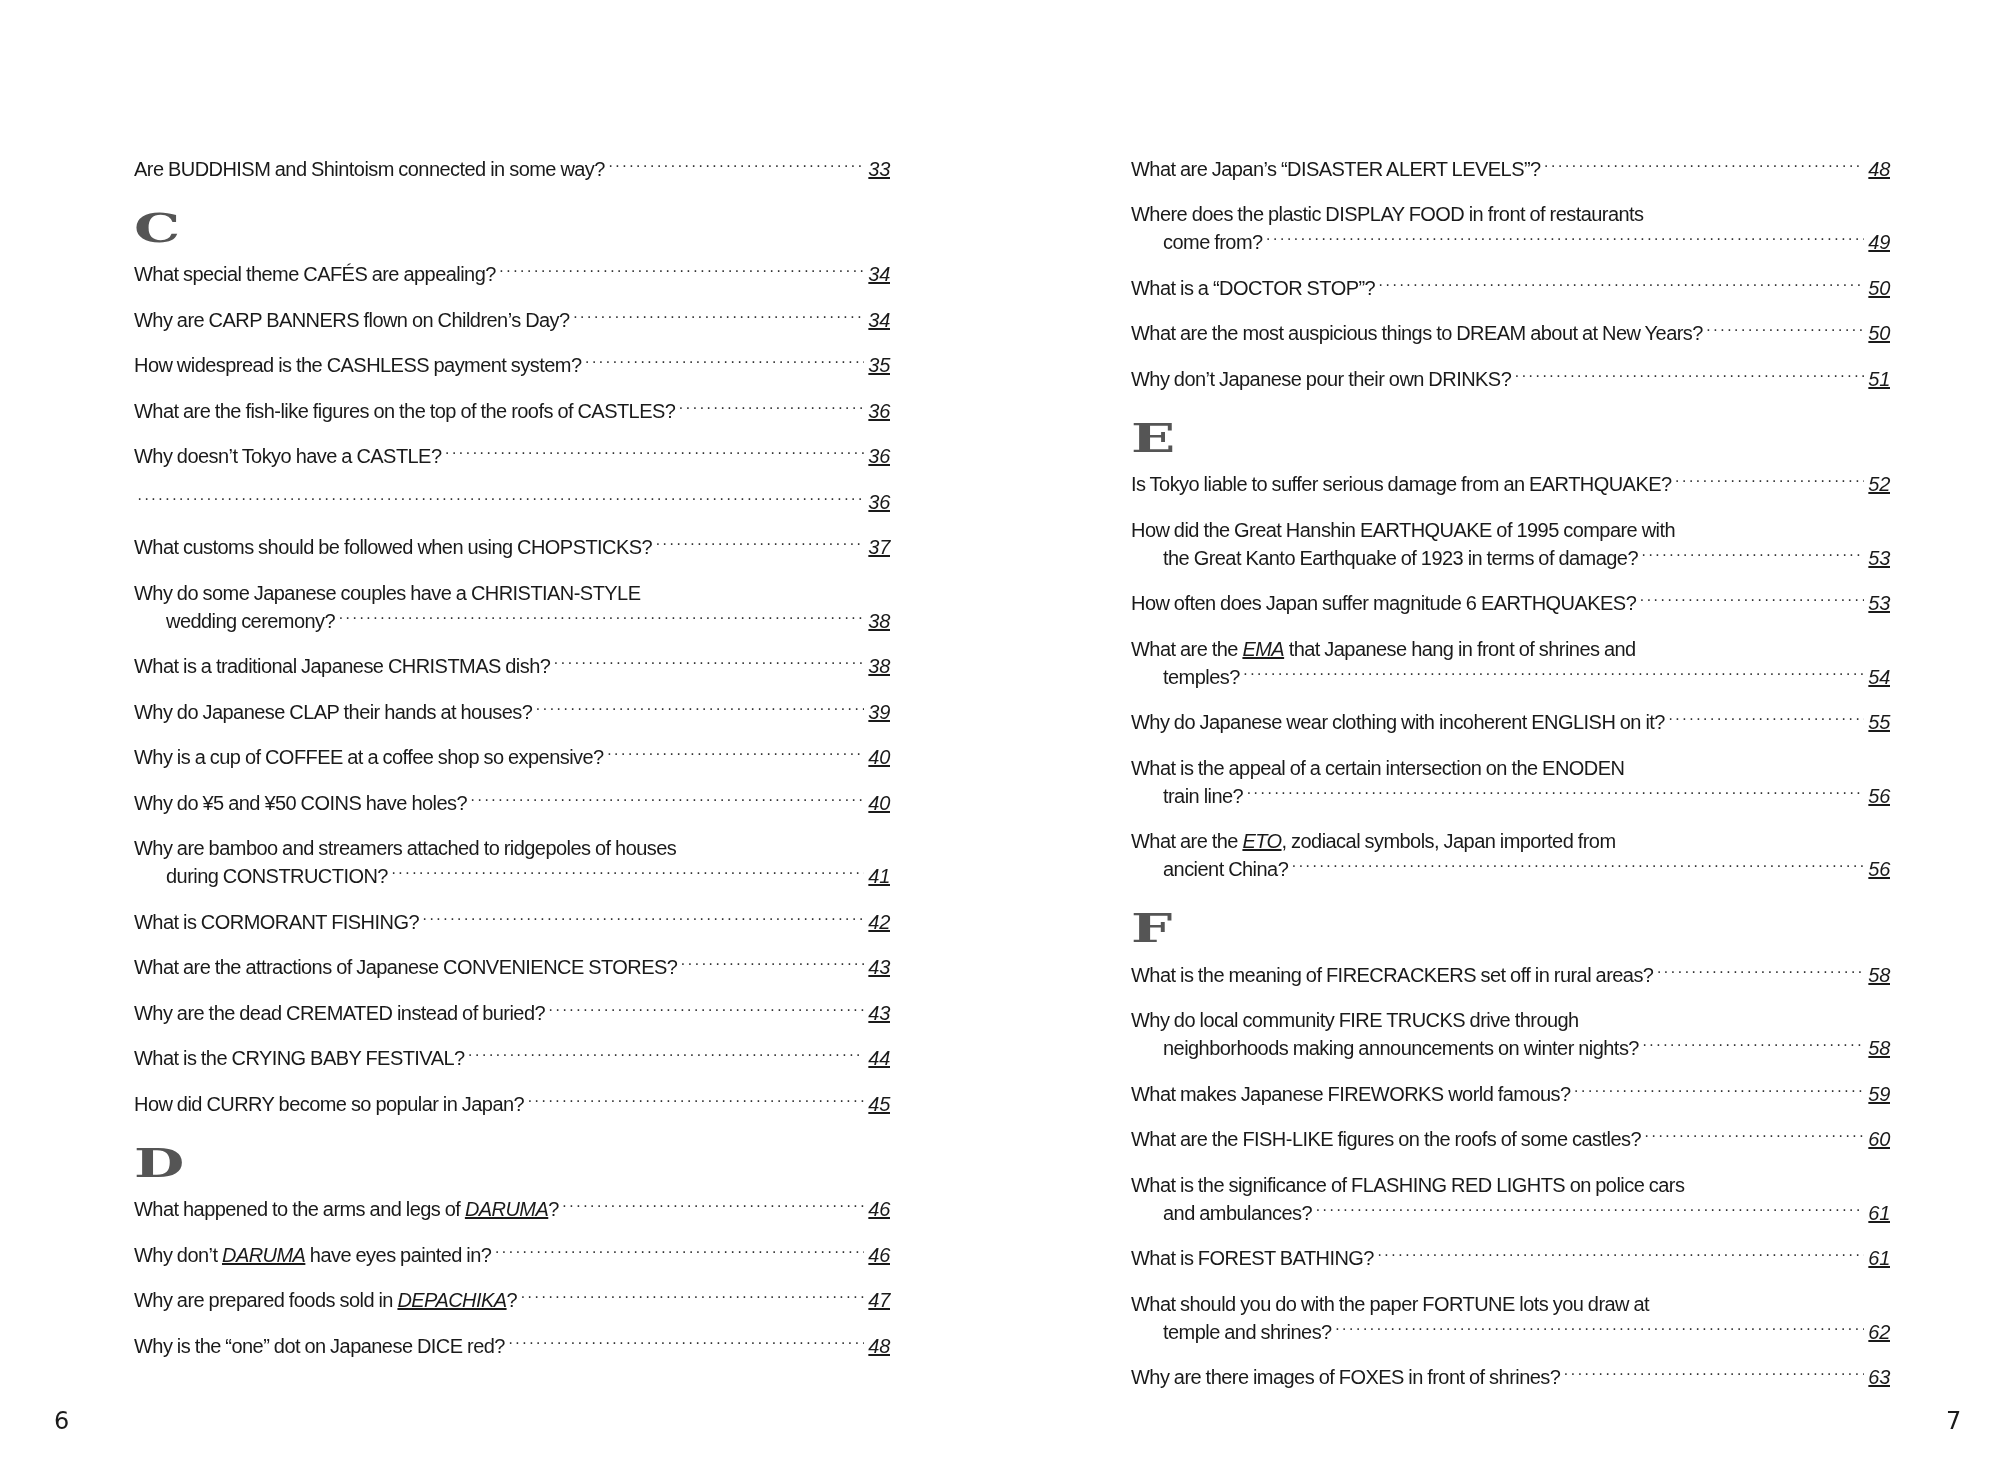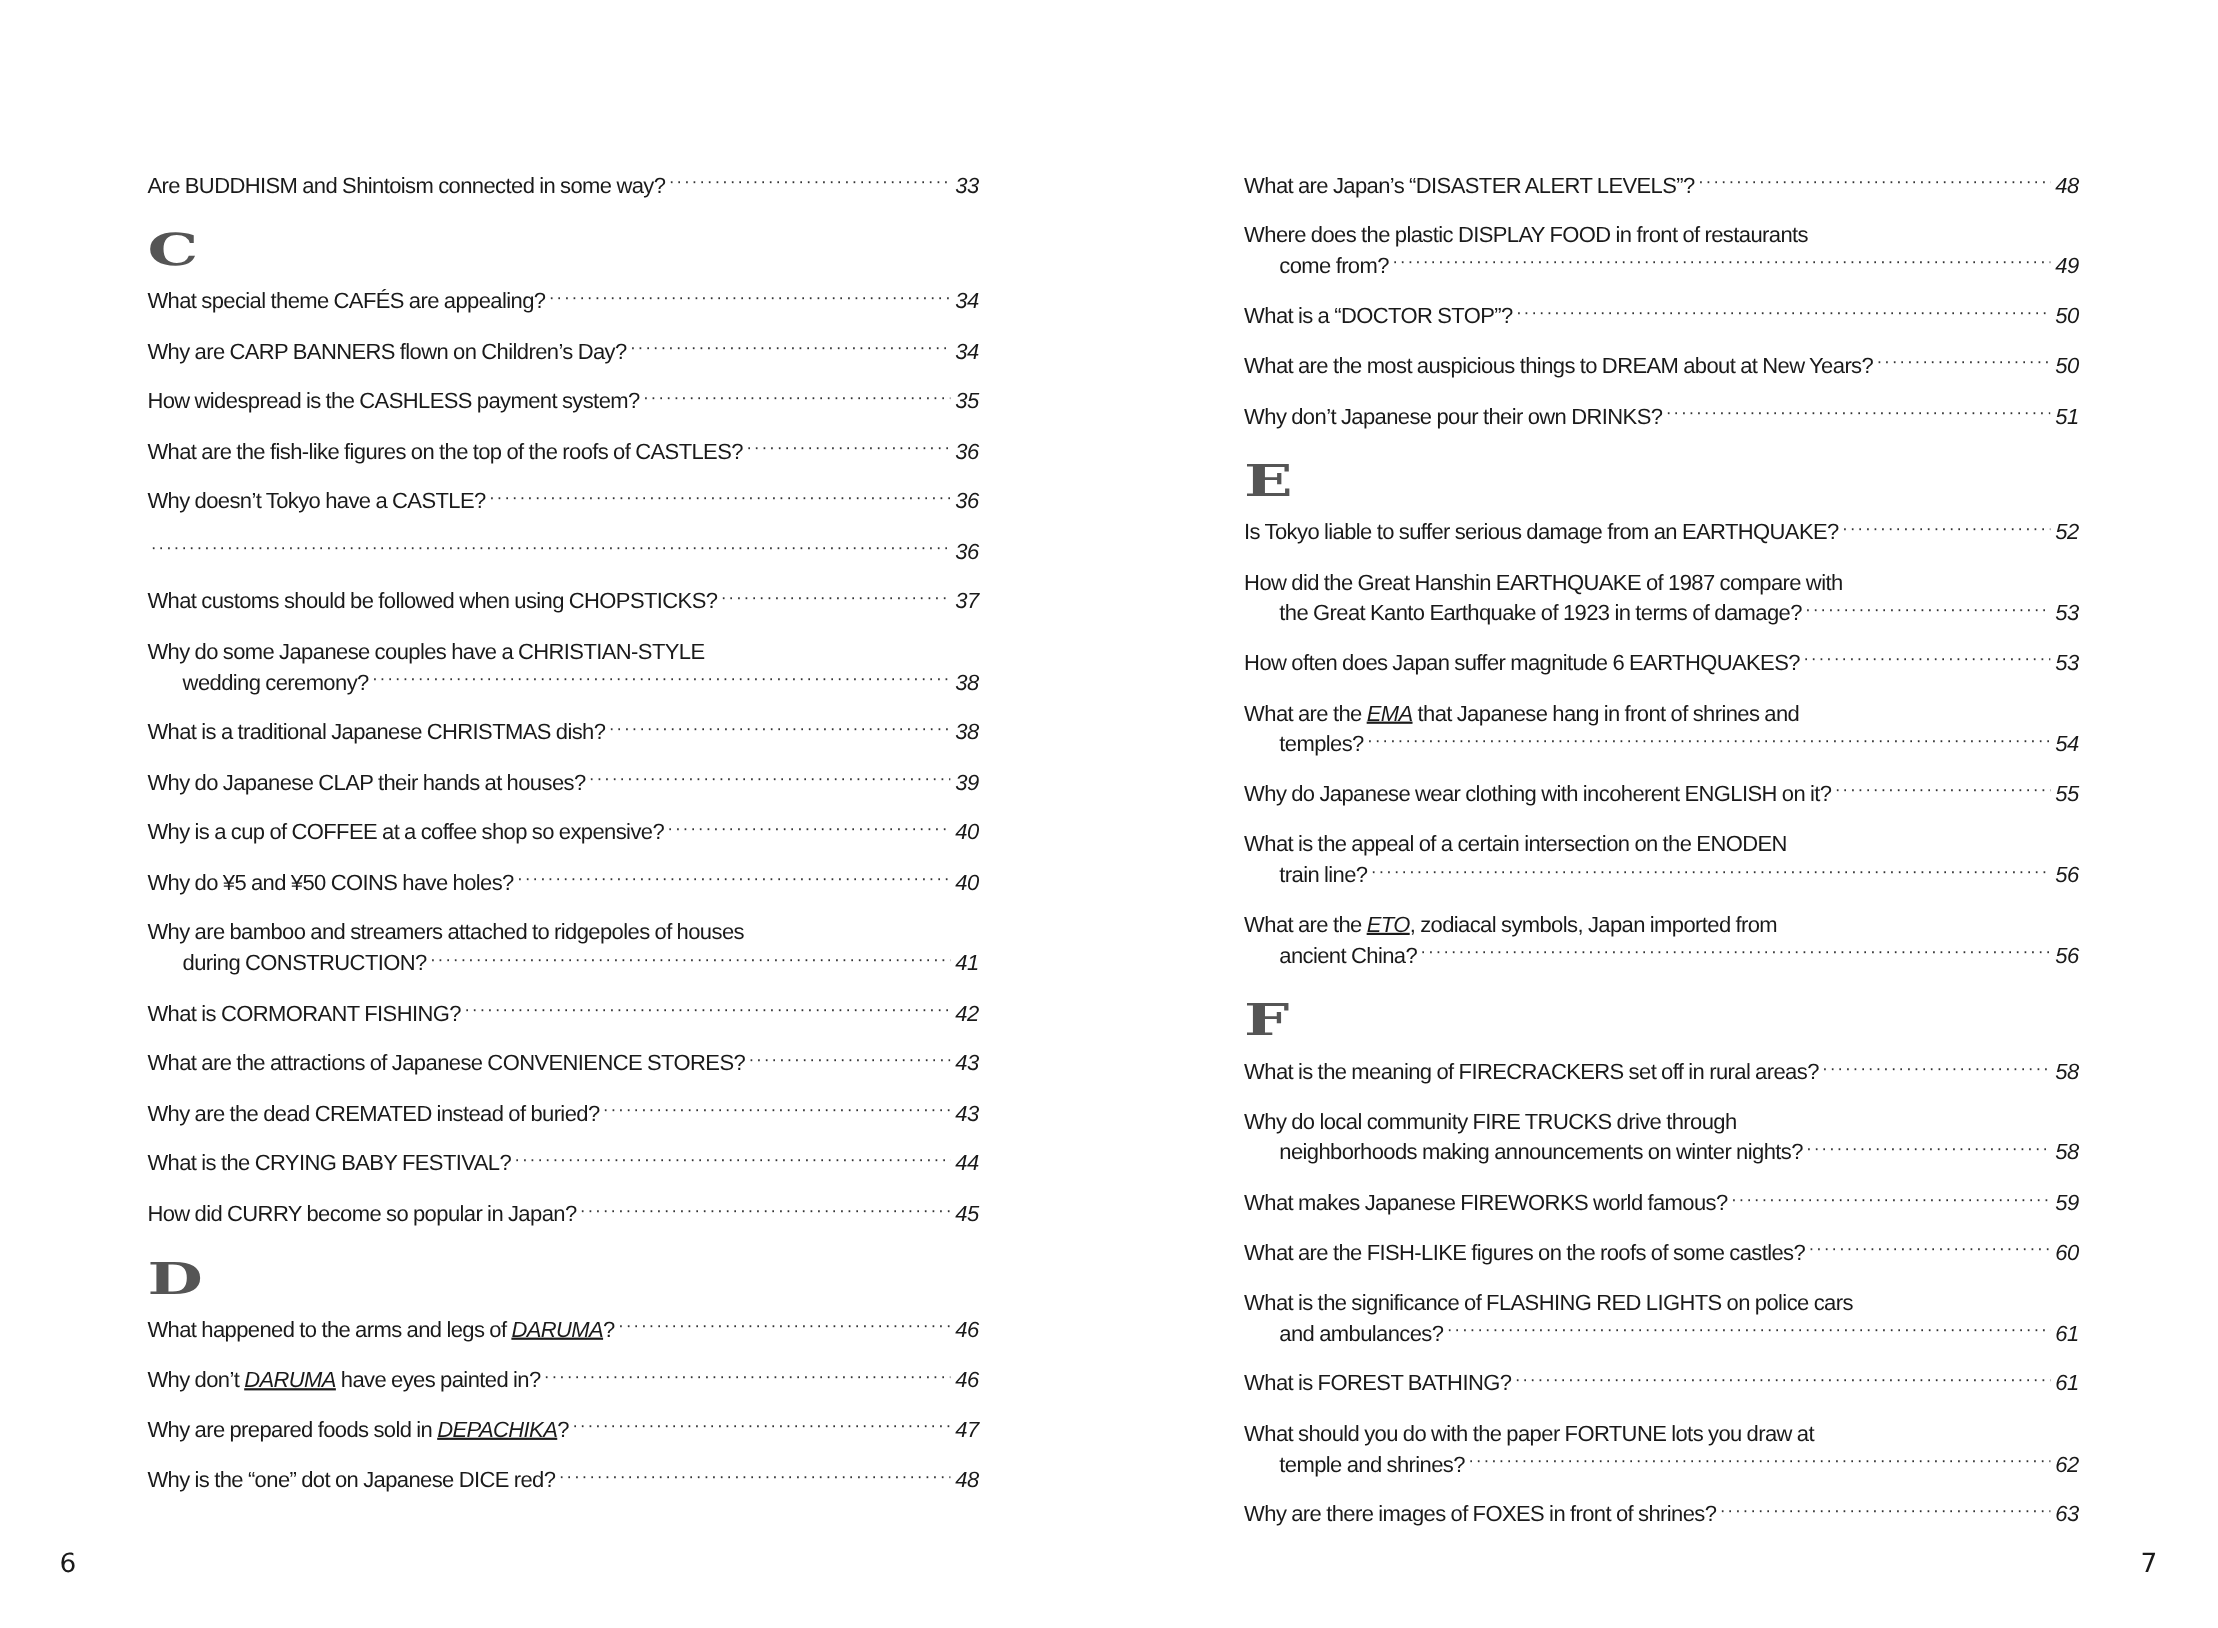--- a/index.html
+++ b/index.html
@@ -75,20 +75,21 @@
     position: relative;
     top: -5px;
   }
   .entry .leader::before {
     content: "··························································································································································································································";
   }
   .entry .pagenum {
     flex: 0 0 auto;
     font-style: italic;
     letter-spacing: -0.3px;
+    text-decoration: underline;
   }
   .entry em {
     font-style: italic;
     text-decoration: underline;
   }
 
   .folio {
     position: absolute;
     top: 1406px;
     font-family: "DejaVu Sans", sans-serif;
@@ -319,21 +320,21 @@
       <div class="section-letter">E</div>
       <div class="entry">
         <div class="line">
           <span class="text"><span>Is Tokyo liable to suffer serious damage from an EARTHQUAKE? </span></span>
           <span class="leader"></span>
           <span class="pagenum">52</span>
         </div>
       </div>
       <div class="entry">
         <div class="line">
-          <span class="text"><span>How did the Great Hanshin EARTHQUAKE of 1987 compare with</span></span>
+          <span class="text"><span>How did the Great Hanshin EARTHQUAKE of 1995 compare with</span></span>
         </div>
         <div class="line cont">
           <span class="text"><span>the Great Kanto Earthquake of 1923 in terms of damage?</span></span>
           <span class="leader"></span>
           <span class="pagenum">53</span>
         </div>
       </div>
       <div class="entry">
         <div class="line">
           <span class="text"><span>How often does Japan suffer magnitude 6 EARTHQUAKES?</span></span>

